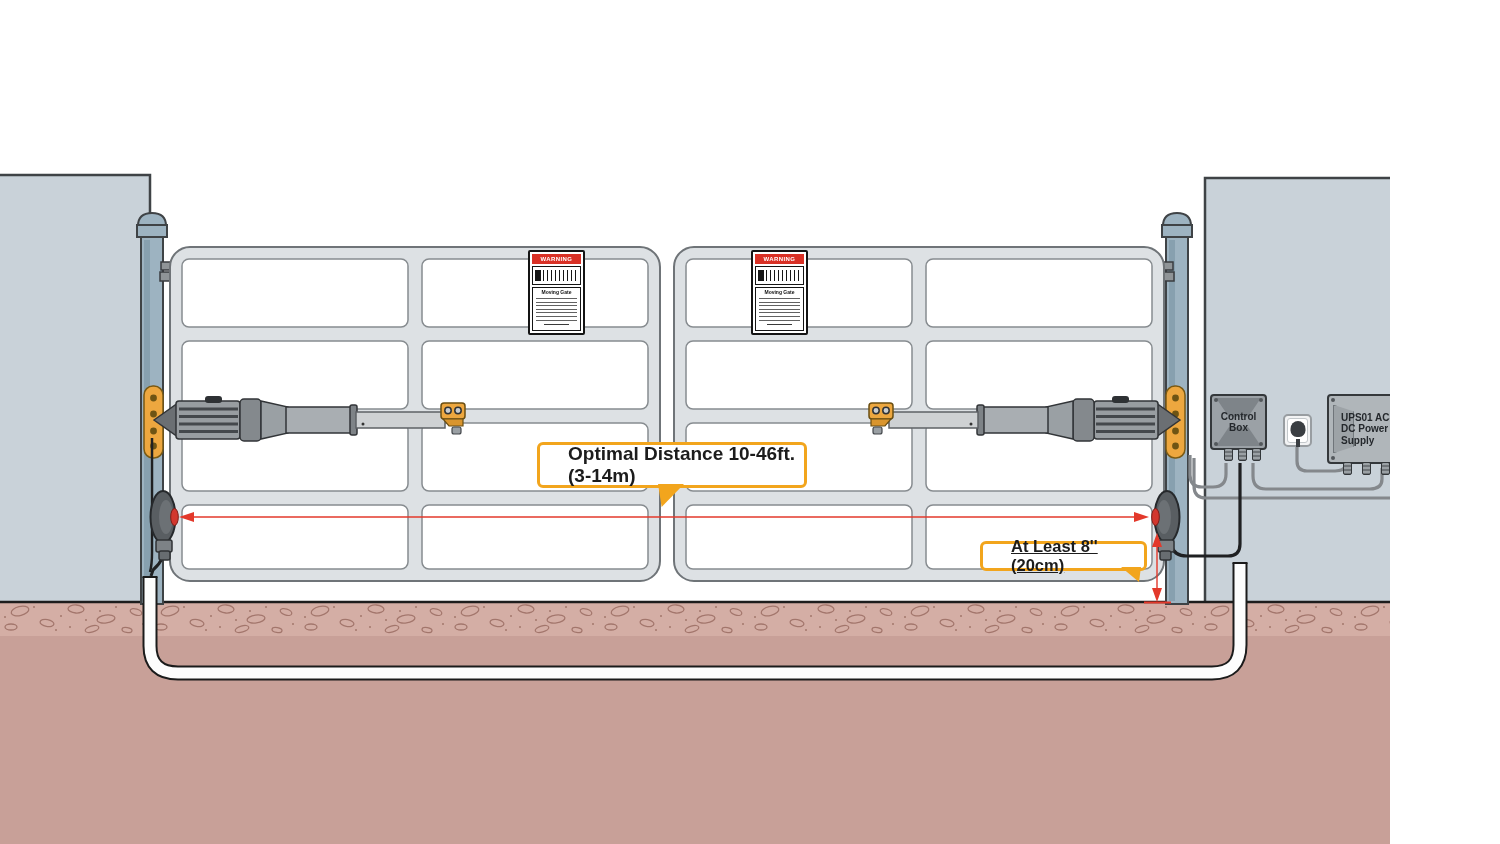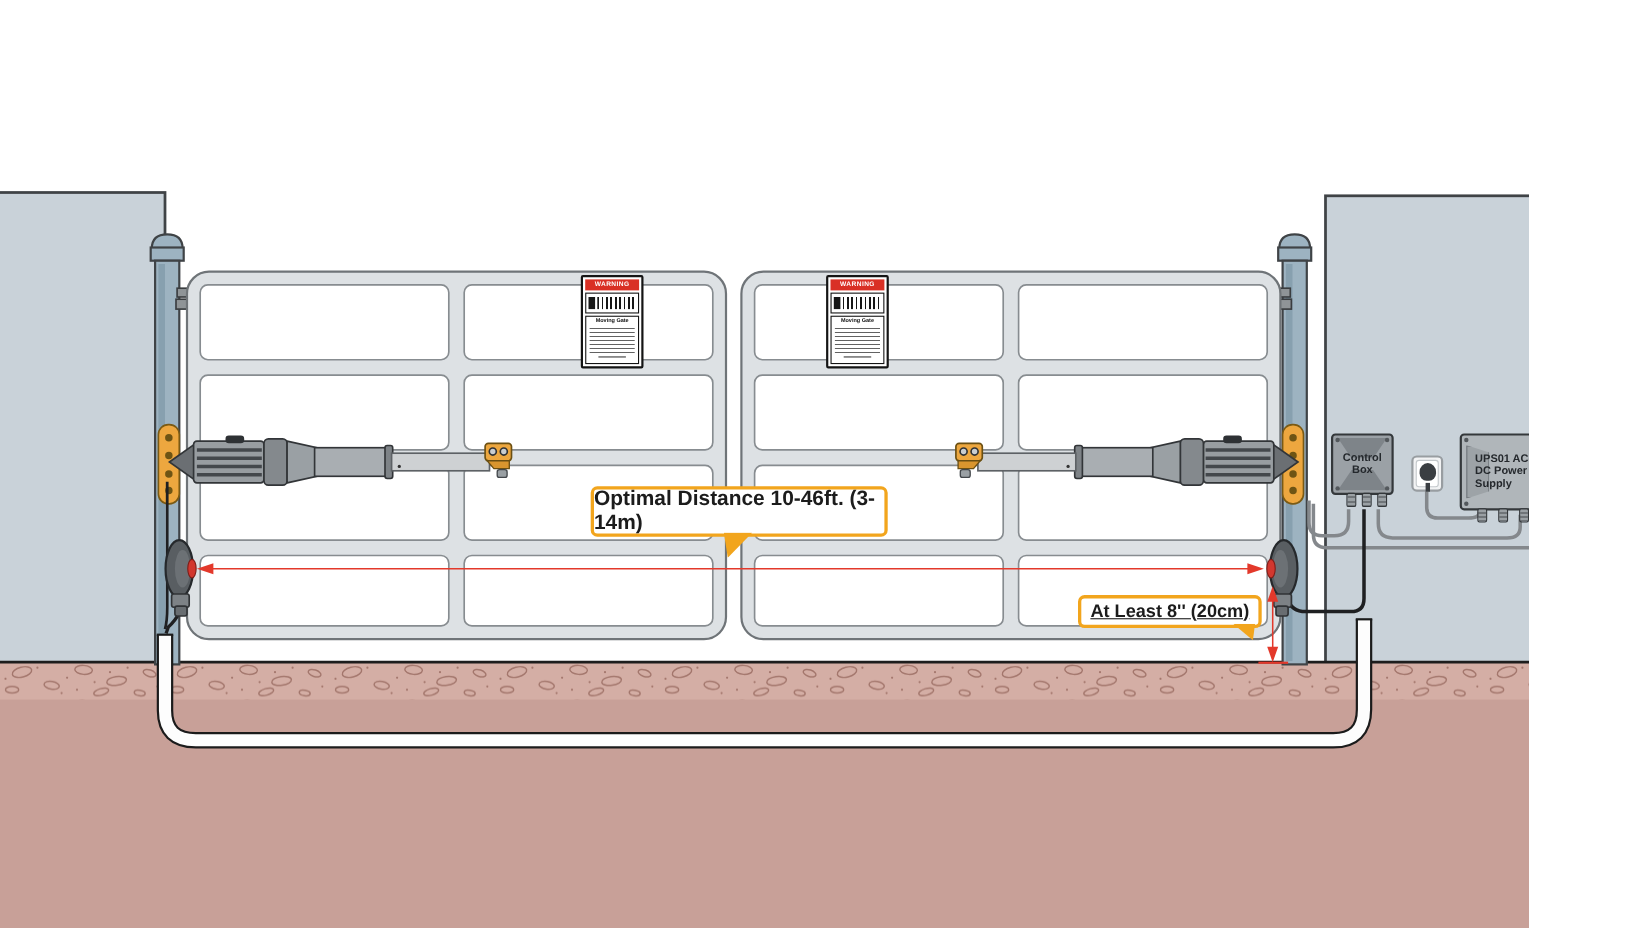--- a/index.html
+++ b/index.html
@@ -3,21 +3,21 @@
 <meta charset="utf-8">
 <style>
   html,body{margin:0;padding:0;background:#fff;}
   .scene{position:relative;width:1390px;height:844px;background:#ffffff;overflow:hidden;
          font-family:"Liberation Sans",sans-serif;}
   .scene svg.base{position:absolute;left:0;top:0;z-index:1;}
 
   
   .callout{position:absolute;z-index:6;background:#fff;border:3px solid #F2A51D;border-radius:6px;
            display:flex;align-items:center;justify-content:center;color:#1c1c1c;font-weight:bold;
-           box-sizing:border-box;}
+           box-sizing:border-box;padding-left:28px;}
   .callout .tail{position:absolute;background:#F2A51D;}
   #callout-distance{left:537px;top:442px;width:270px;height:46px;font-size:19px;}
   #callout-distance .tail{left:118px;bottom:-22px;width:26px;height:23px;
            clip-path:polygon(0 0,100% 0,14% 100%);}
   #callout-height{left:980px;top:541px;width:167px;height:30px;font-size:16.5px;text-decoration:underline;}
   #callout-height .tail{right:3px;bottom:-14px;width:20px;height:15px;
            clip-path:polygon(0 0,100% 0,90% 100%);}
 
   
   .warning-label{position:absolute;z-index:4;width:57px;height:85px;background:#fff;

